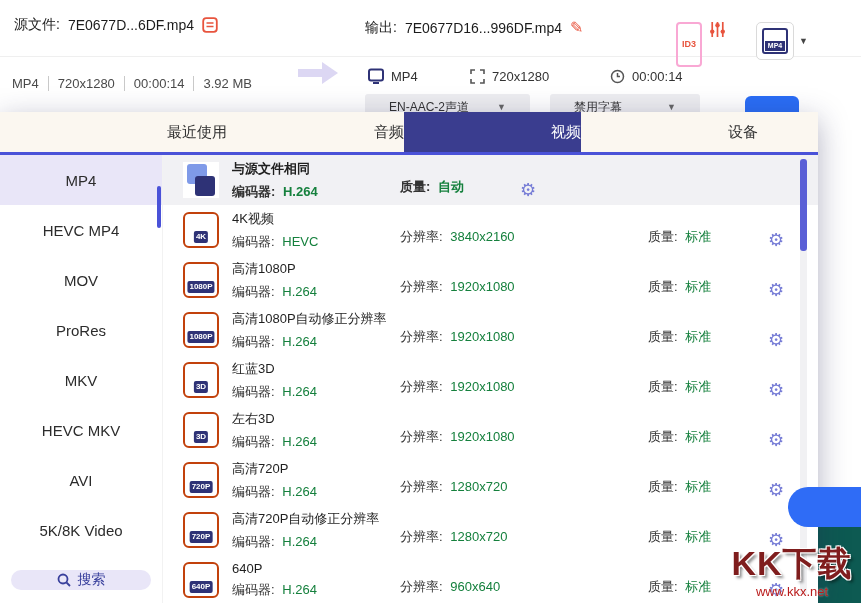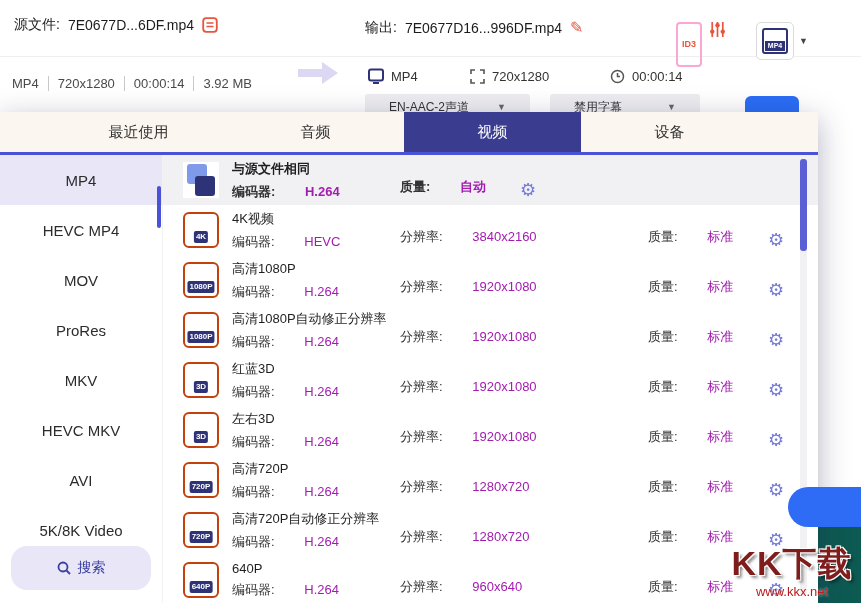--- a/index.html
+++ b/index.html
@@ -43,33 +43,33 @@
                           color:#fff; font-size:7px; font-weight:bold; text-align:center; line-height:10px; }
   .chooser .caret { font-size:9px; color:#444; }
 
   .blue-frag { position:absolute; left:745px; top:96px; width:54px; height:26px;
                background:#2a6df5; border-radius:6px; }
 
   
   .panel { position:absolute; left:0; top:112px; width:818px; height:491px; background:#fff;
            box-shadow:0 8px 28px rgba(35,35,80,.35); z-index:10; }
   .tabbar { height:40px; background:#fbf7f0; display:flex; padding:0 60px 0 50px; }
-  .tab { flex:1; display:flex; align-items:center; justify-content:center; font-size:15px;
+  .tab { flex:1; display:flex; align-items:center; justify-content:flex-end; font-size:15px;
          color:#333; cursor:pointer; }
   .tab.active { background:#3a3d8f; color:#fff; }
   .tab-underline { height:3px; background:#4a52d8; }
 
   .sidebar { position:absolute; left:0; top:43px; width:163px; bottom:0; background:#fff;
              border-right:1px solid #f2f2f2; }
   .side-item { height:50px; display:flex; align-items:center; justify-content:center;
                font-size:15px; color:#2c2c2c; cursor:pointer; }
   .side-item.selected { background:#e9e6f8; }
   .side-scroll { position:absolute; right:1px; top:31px; width:4px; height:42px;
                  background:#4a52d8; border-radius:2px; }
-  .search-pill { position:absolute; left:11px; bottom:13px; width:140px; height:44px;
+  .search-pill { position:absolute; left:11px; bottom:13px; width:140px; height:20px;
                  background:#e9e6f8; border-radius:16px; display:flex; align-items:center;
                  justify-content:center; gap:7px; color:#383f9c; font-size:14px; cursor:pointer; }
 
   .preset-list { position:absolute; left:163px; top:43px; right:0; bottom:0; overflow:hidden; background:#fff; }
   .preset-row { display:flex; align-items:center; height:50px; cursor:pointer; }
   .preset-row.selected { background:#f1f1f4;font-weight:bold; }
 
   .fmt-icon { position:relative; margin-left:20px; flex:0 0 36px; width:36px; height:36px;
               border:2px solid #c2410c; border-radius:6px; background:#fff; }
   .fmt-label { position:absolute; left:50%; bottom:3px; transform:translateX(-50%);
@@ -77,21 +77,21 @@
                padding:1px 2px; border-radius:2px; white-space:nowrap; }
   .fmt-icon.src-same { border:none; border-radius:0; }
   .fmt-icon.src-same::before { content:""; position:absolute; left:4px; top:2px; width:20px; height:20px;
                background:#7f9ae8; border-radius:3px; }
   .fmt-icon.src-same::after { content:""; position:absolute; right:4px; bottom:2px; width:20px; height:20px;
                background:#2e3276; border-radius:3px; }
 
   .preset-text { margin-left:13px; width:168px; display:flex; flex-direction:column; gap:5px; }
   .preset-title { font-size:13px; color:#1f1f1f; white-space:nowrap; }
   .enc-line { font-size:13px; color:#333; }
-  .enc-line .val, .preset-res .val, .preset-quality .val { margin-left:26px; color:#a21caf;text-align:right; }
+  .enc-line .val, .preset-res .val, .preset-quality .val { margin-left:4px; color:#15803d;text-align:right; }
   .preset-res { width:248px; font-size:13px; color:#333; align-self:flex-end; margin-bottom:9px; }
   .preset-quality { width:120px; font-size:13px; color:#333; align-self:flex-end; margin-bottom:9px; }
   .gear { align-self:flex-end; margin-bottom:5px; width:22px; cursor:pointer; }
   .gear::before { content:"⚙"; font-size:18px; color:#767cd6; line-height:20px; }
 
   .list-scrollbar { position:absolute; right:11px; top:45px; width:7px; bottom:8px;
                     background:#f1f1f3; border-radius:3px; }
   .list-thumb { position:absolute; top:2px; left:0; width:7px; height:92px;
                 background:#5a5fd6; border-radius:3px; cursor:pointer; }
 

